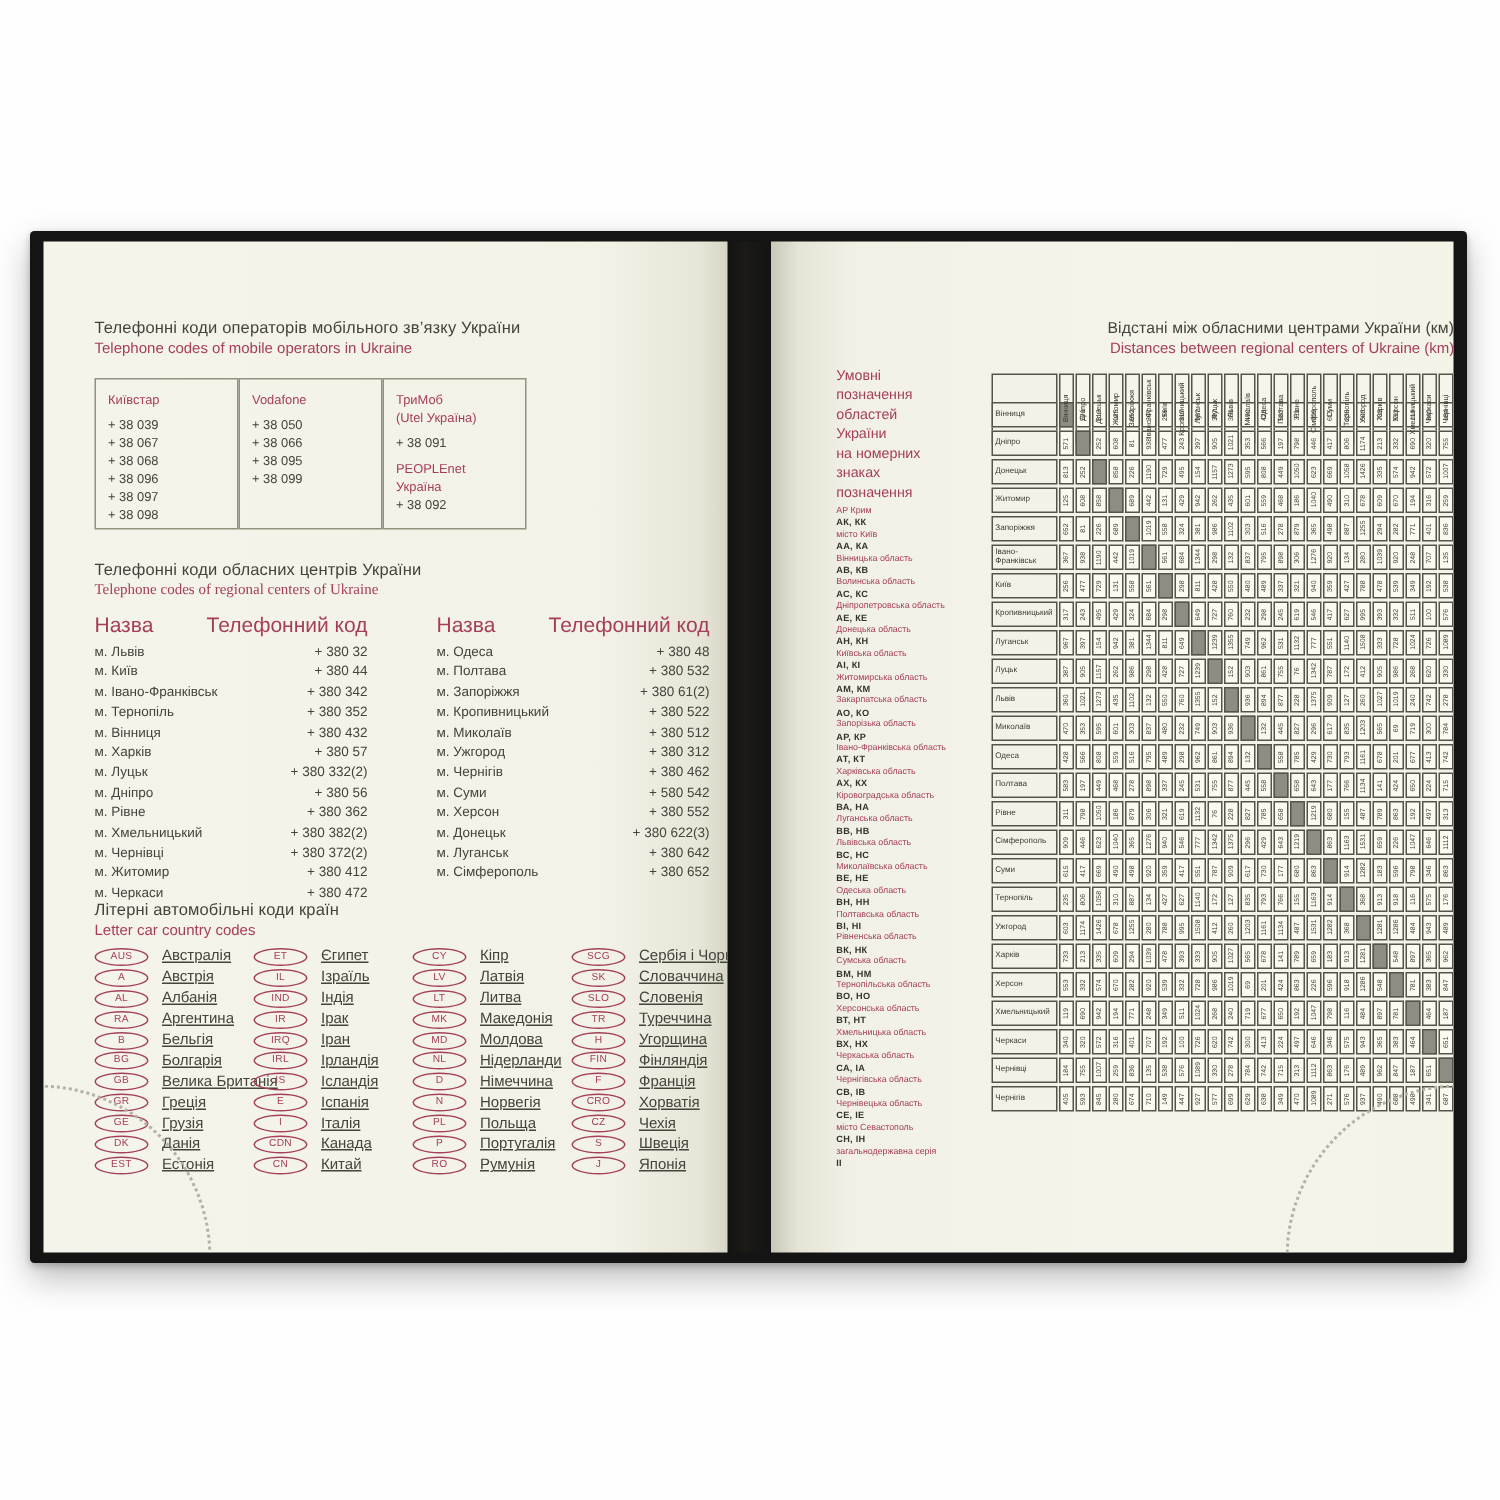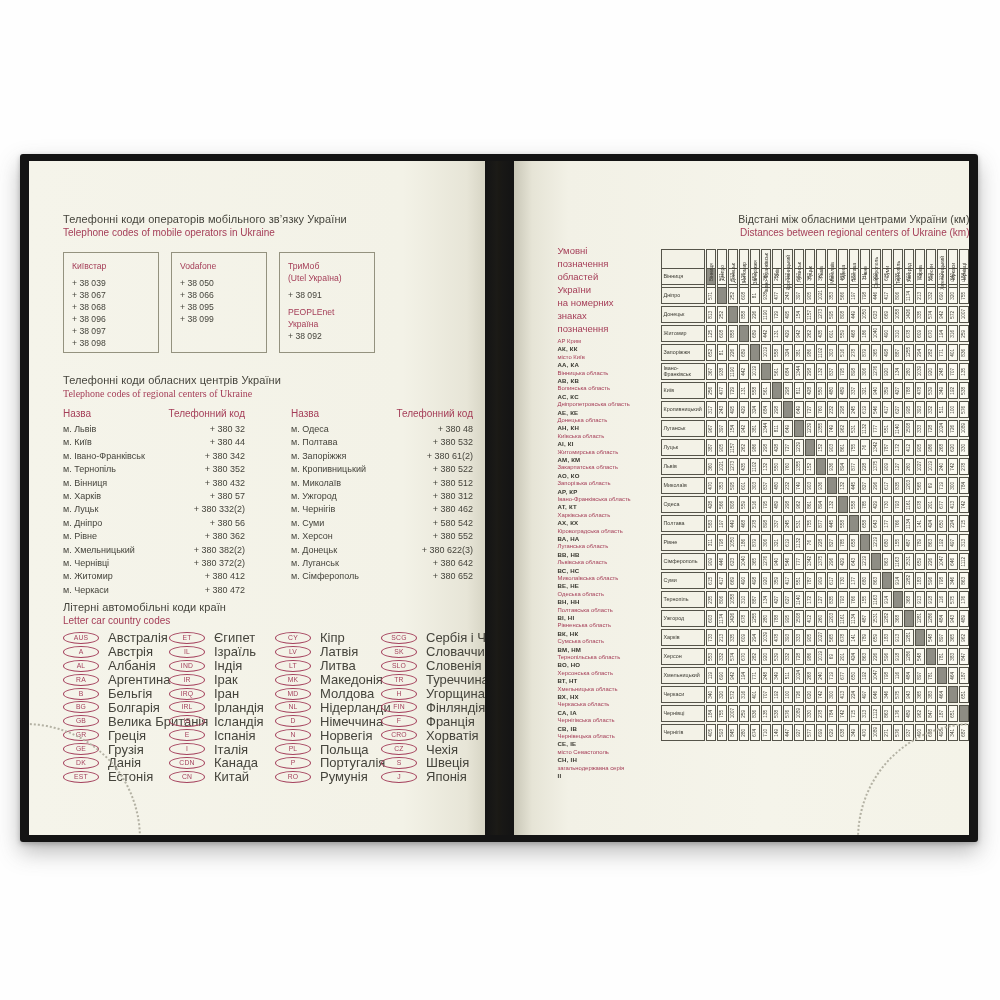--- a/index.html
+++ b/index.html
@@ -29,42 +29,42 @@
     position:absolute;width:230px;height:230px;border:2px dotted #b4b2a4;border-radius:50%;
     box-sizing:border-box;
   }
   .arc-left{left:-118px;bottom:-118px;}
   .arc-right{right:-118px;bottom:-118px;}
 
   .uk-title{position:absolute;font-size:11px;color:#45443c;letter-spacing:.1px;}
   .en-title{position:absolute;font-size:10px;color:#a53e58;}
 
   
-  .op-boxes{position:absolute;left:34px;top:91px;display:flex;gap:12px;}
+  .op-boxes{position:absolute;left:34px;top:91px;display:flex;gap:0;}
   .op-box{
     width:96px;height:101px;border:1px solid #94927f;background:transparent;
     box-sizing:border-box;padding:7px 8px;font-size:8.6px;line-height:12px;color:#45443c;
   }
   .op-box .red{color:#a53e58;}
   .op-box .gap-top{margin-top:5px;}
 
   
   .reg-col{position:absolute;width:182px;font-size:9px;color:#45443c;}
-  .reg-head{display:flex;justify-content:space-between;color:#a53e58;margin-bottom:4px;font-size:10px;}
+  .reg-head{display:flex;justify-content:space-between;color:#a53e58;margin-bottom:4px;font-size:14px;}
   .reg-row{display:flex;justify-content:space-between;line-height:13.4px;}
 
   
   .car-cols{position:absolute;left:34px;top:470px;display:flex;}
   .car-col{width:106px;}
   .car-row{display:flex;align-items:center;height:13.9px;}
   .car-oval{
     width:34px;min-width:34px;height:10px;border:1px solid #a4405c;border-radius:50%;
     color:#a4405c;font-size:6.8px;line-height:10px;text-align:center;letter-spacing:.2px;
   }
-  .car-name{font-size:13px;color:#45443c;margin-left:9px;white-space:nowrap;}
+  .car-name{font-size:10px;color:#45443c;margin-left:9px;white-space:nowrap;text-decoration:underline;}
 
   
   .legend-title{position:absolute;left:44px;top:83px;font-size:9.5px;line-height:13px;color:#a53e58;}
   .legend-entries{position:absolute;left:44px;top:177px;width:102px;}
   .legend-entry{margin-bottom:1.1px;}
   .legend-region{font-size:5.9px;line-height:7.4px;color:#a53e58;white-space:nowrap;}
   .legend-codes{font-size:6.1px;line-height:7.3px;color:#35342c;font-weight:bold;letter-spacing:.2px;}
 
   
   .dist-table{

